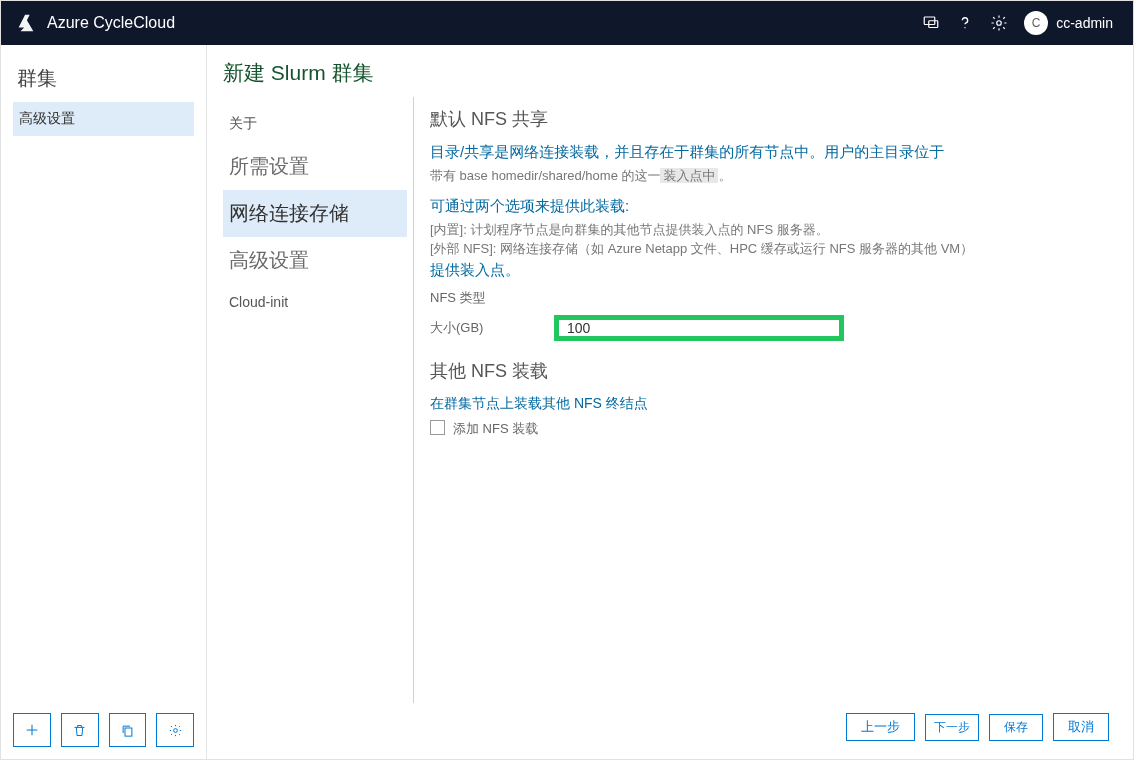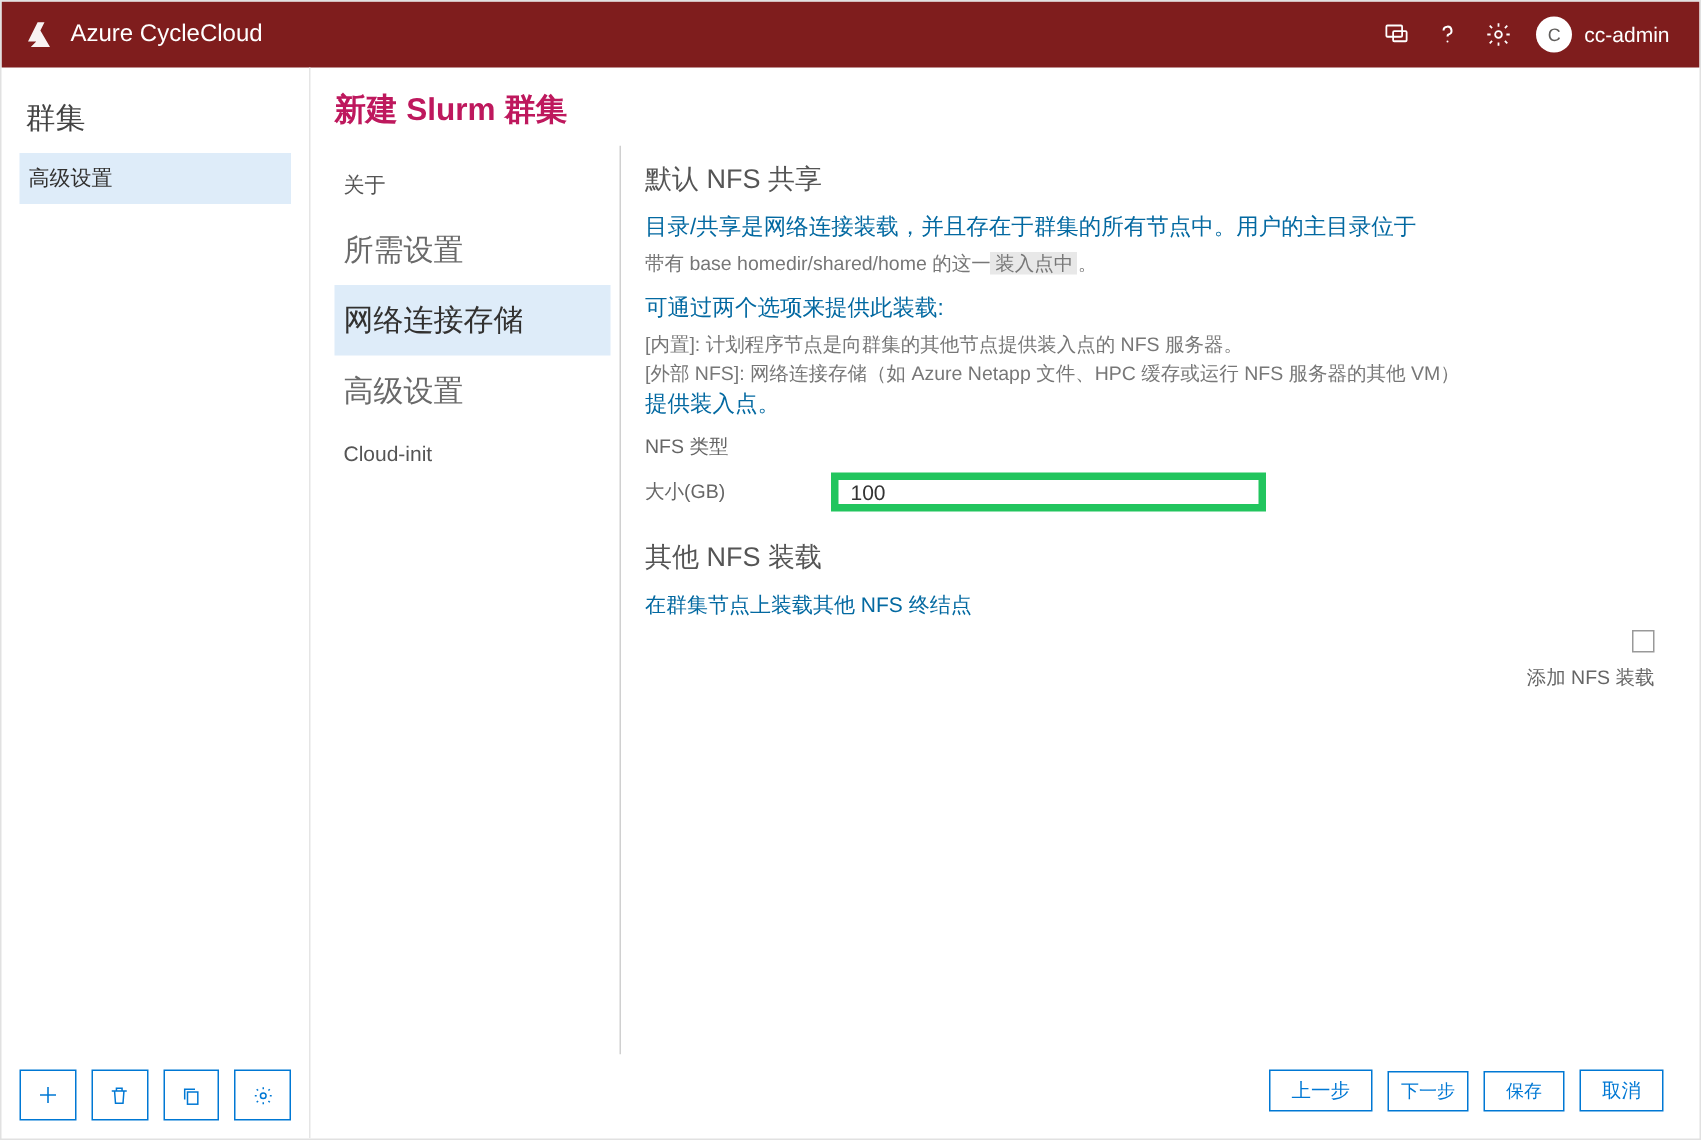--- a/index.html
+++ b/index.html
@@ -7,21 +7,21 @@
     font-family: "Segoe UI", "Microsoft YaHei", sans-serif;
     font-size: 14px;
     color: #323130;
     background: #fff;
     width: 1134px;
     height: 760px;
     overflow: hidden;
     border: 1px solid #e1e1e1;
   }
   .topbar {
-    background: #7f1d1d;
+    background: #0f172a;
     height: 44px;
     display: flex;
     align-items: center;
     padding: 0 14px;
     color: #fff;
   }
   .topbar .logo { width: 22px; height: 22px; margin-right: 10px; display:flex; align-items:center; }
   .topbar .title { font-size: 16px; font-weight: 400; flex: 0 0 auto; }
   .topbar .spacer { flex: 1; }
   .topbar .icon-btn {
@@ -59,21 +59,21 @@
   }
   .sq-btn {
     width:38px; height:34px; border:1px solid #0078d4; color:#0078d4;
     display:flex; align-items:center; justify-content:center;
     cursor:pointer; background:#fff;
   }
 
   .content {
     flex:1; display:flex; flex-direction:column; padding: 14px 18px 12px 14px;
   }
-  .page-title { font-size: 21px; font-weight:700; color:#be185d; margin-bottom: 10px; padding-left:2px;}
+  .page-title { font-size: 21px; font-weight:400; color:#14532d; margin-bottom: 10px; padding-left:2px;}
   .content-body {
     flex:1; display:flex; overflow:hidden;
   }
   .steps {
     width: 192px; padding: 8px 6px 0 2px;
   }
   .step {
     padding: 10px 6px 10px 6px; font-size: 20px; color:#6a6a6a; cursor:pointer; white-space:nowrap;
   }
   .step.small { font-size:14px; color:#555; }
@@ -97,21 +97,21 @@
     padding: 0 8px; font-size:14px; color:#333; background:#fff; cursor:pointer;
   }
   .select-wrap .caret {
     position:absolute; right:0; top:0; bottom:0; width:24px; border-left:1px solid #999;
     display:flex; align-items:center; justify-content:center;
   }
   .num-input {
     width:290px; height:26px; border:5px solid #22c55e; text-align:left; padding: 0 8px;
     font-size:14px; color:#333; background:#fff;
   }
-  .checkbox-row { display:flex; align-items:flex-end; gap:8px; margin-top:1px;flex-direction:column;}
+  .checkbox-row { display:flex; align-items:flex-start; gap:8px; margin-top:1px;}
   .chk {
     width:15px; height:15px; border:1px solid #999; background:#fff; cursor:pointer;
   }
 
   .footer {
     display:flex; justify-content:flex-end; align-items:center; gap:10px;
     padding: 10px 6px 6px 0;
   }
   .ftr-btn {
     border:1px solid #0078d4; color:#0078d4; background:#fff; cursor:pointer;

